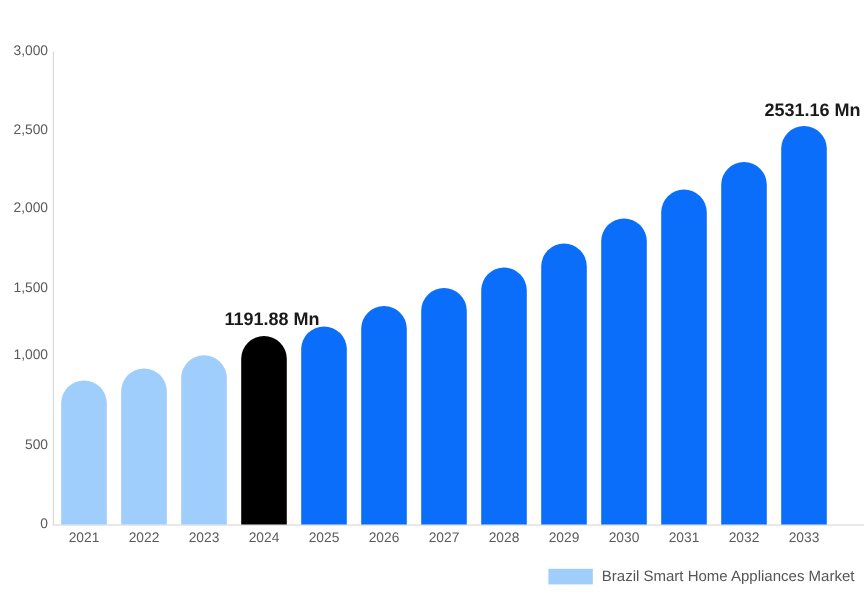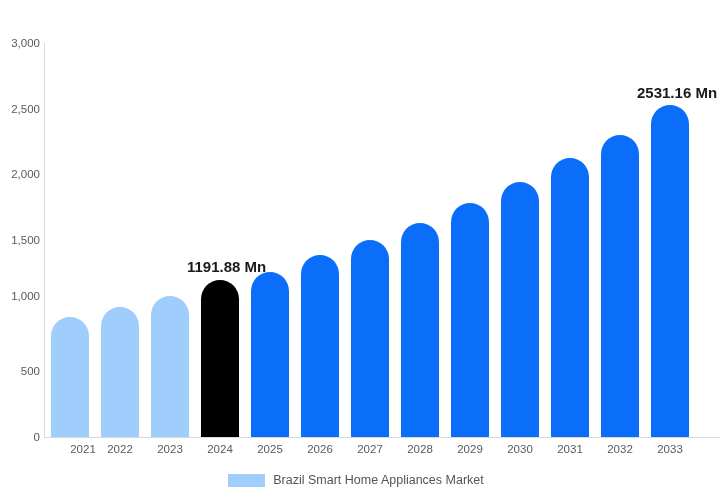--- a/index.html
+++ b/index.html
@@ -105,21 +105,21 @@
     white-space: nowrap;
   }
   
   .legend {
     position: absolute;
     left: 0;
     top: 473px;
     width: 712px;
     display: flex;
     align-items: center;
-    justify-content: center;
+    justify-content: flex-end;
     gap: 8px;
   }
   .legend-swatch {
     width: 37px;
     height: 13px;
     background: #9FCDFC;
     display: inline-block;
   }
   .legend-label {
     font-size: 12.5px;
@@ -141,21 +141,21 @@
       <div class="ytick" style="top: 108.667px; margin-left: 16px;">2,500</div>
       <div class="ytick" style="top: 174.333px;">2,000</div>
       <div class="ytick" style="top: 240px;">1,500</div>
       <div class="ytick" style="top: 296px;">1,000</div>
       <div class="ytick" style="top: 371.333px;">500</div>
       <div class="ytick" style="top: 437px;">0</div>
     </div>
 
   <div class="bars-layer" id="bars">
       <div class="bar light" style="left: 51px; height: 119.907px; background: rgb(159, 205, 252);"></div>
-      <div class="xtick" style="left: 53px;">2021</div>
+      <div class="xtick" style="left: 40px;">2021</div>
       <div class="bar light" style="left: 101px; height: 130.02px; background: rgb(159, 205, 252);"></div>
       <div class="xtick" style="left: 90px;">2022</div>
       <div class="bar light" style="left: 151px; height: 141.052px; background: rgb(159, 205, 252);"></div>
       <div class="xtick" style="left: 140px;">2023</div>
       <div class="bar dark" style="left: 201px; height: 156.534px; background: rgb(0, 0, 0);"></div>
       <div class="xtick" style="left: 190px;">2024</div>
       <div class="data-label" style="top: 258px; left: 187px;">1191.88 Mn</div>
       <div class="bar bright" style="left: 251px; height: 164.955px; background: rgb(10, 110, 251);"></div>
       <div class="xtick" style="left: 240px;">2025</div>
       <div class="bar bright" style="left: 301px; height: 181.897px; background: rgb(10, 110, 251);"></div>

